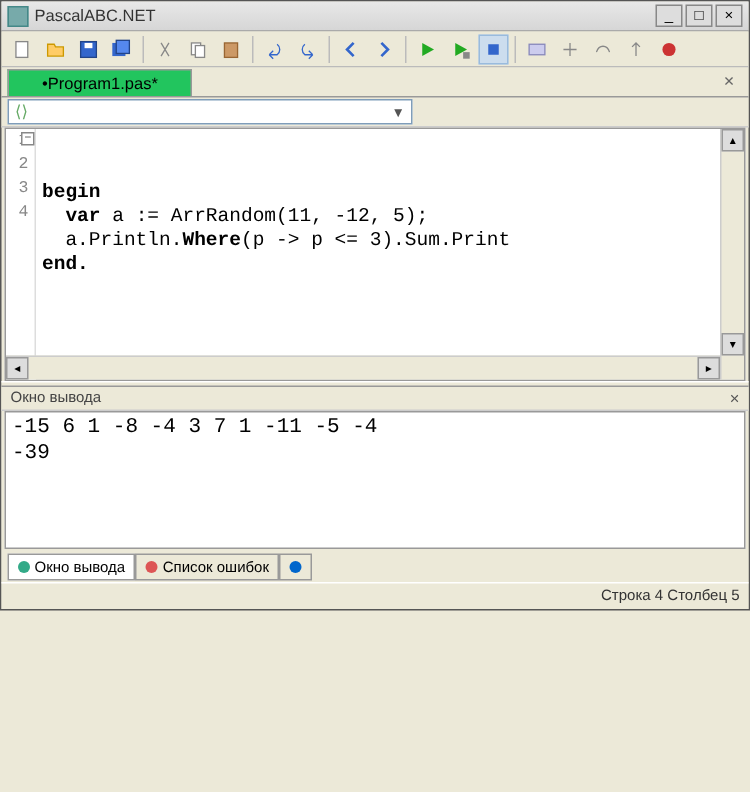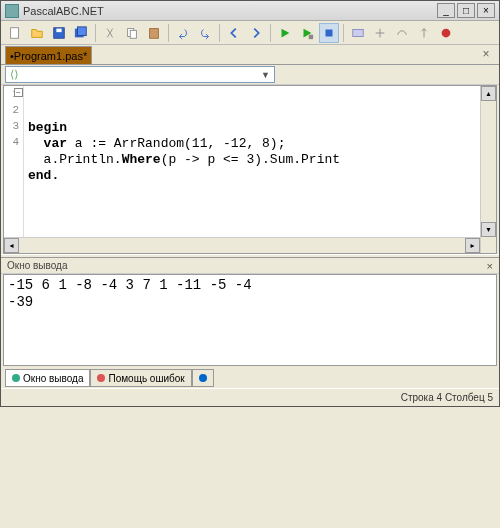--- a/index.html
+++ b/index.html
@@ -10,21 +10,21 @@
 .titlebar .txt{color:#333;flex:1;font-size:11px}
 .winbtns{display:flex;gap:2px}
 .winbtn{width:18px;height:15px;background:#ddd;border:1px solid #888;display:flex;align-items:center;justify-content:center;font-size:10px;font-family:Arial}
 .menubar{height:18px;background:#ece9d8;display:flex;align-items:center;padding:0 4px;gap:2px;border-bottom:1px solid #ccc}
 .menuitem{padding:1px 6px;color:#333;font-size:11px}
 .toolbar{height:24px;background:#ece9d8;display:flex;align-items:center;padding:0 4px;gap:2px;border-bottom:1px solid #bbb}
 .tbtn{width:20px;height:20px;display:flex;align-items:center;justify-content:center;border:1px solid transparent}
 .tbtn svg{width:14px;height:14px}
 .tsep{width:1px;height:18px;background:#bbb;margin:0 2px}
 .tabbar{height:20px;background:#ece9d8;display:flex;align-items:flex-end;padding:0 4px;border-bottom:1px solid #999;position:relative}
-.tab{height:18px;background:#a16207;border:1px solid #999;border-bottom:none;padding:1px 4px;font-size:11px;display:flex;align-items:center}
+.tab{height:18px;background:#22c55e;border:1px solid #999;border-bottom:none;padding:1px 22px;font-size:11px;display:flex;align-items:center}
 .tabclose{position:absolute;right:6px;top:2px;width:14px;height:14px;display:flex;align-items:center;justify-content:center;font-size:12px;color:#666}
 .dropdown{height:20px;background:#ece9d8;display:flex;align-items:center;padding:1px 4px;border-bottom:1px solid #ccc}
 .ddfield{flex:1;max-width:270px;height:17px;background:#fff;border:1px solid #7f9db9;display:flex;align-items:center;padding:0 4px;font-size:11px;color:#888}
 .ddfield .arrow{margin-left:auto;color:#555;font-size:9px}
 .editor{flex:1;display:flex;background:#fff;border:1px solid #999;margin:0 2px;position:relative;min-height:0}
 .gutter{width:20px;background:#fff;border-right:1px solid #ddd;padding-top:2px}
 .lineno{height:16px;text-align:right;padding-right:4px;color:#888;font-size:11px;font-family:'Courier New',monospace}
 .code{flex:1;padding:2px 4px;font-family:'Courier New',monospace;font-size:13px;line-height:16px;white-space:pre;position:relative}
 .code .fold{position:absolute;left:-10px;width:9px;height:9px;border:1px solid #888;background:#fff;font-size:8px;line-height:7px;text-align:center;color:#555}
 .kw{font-weight:bold}
@@ -183,21 +183,21 @@
   <div class="editor">
     <div class="gutter">
       <div class="lineno">1</div>
       <div class="lineno">2</div>
       <div class="lineno">3</div>
       <div class="lineno">4</div>
     </div>
     <div class="code">
       <div class="fold" style="top:2px">−</div>
 <span><span class="kw">begin</span></span>
-<span>  <span class="kw">var</span><span> a := ArrRandom(11, -12, 8);</span></span>
+<span>  <span class="kw">var</span><span> a := ArrRandom(11, -12, 5);</span></span>
 <span><span>  a.Println.</span><span class="kw">Where</span><span>(p -&gt; p &lt;= 3).Sum.Print</span></span>
 <span><span class="kw">end.</span></span>
     </div>
     <div class="scroll-v">
       <div class="sbtn" style="top:0">▴</div>
       <div class="sbtn" style="bottom:16px">▾</div>
     </div>
     <div class="scroll-h">
       <div class="sbtn" style="left:0">◂</div>
       <div class="sbtn" style="right:0">▸</div>
@@ -215,21 +215,21 @@
 <span>-39</span></div>
   </div>
 
   <div class="bottabs">
     <div class="bottab active">
         <span class="dot" style="background:#3a8"></span>
         <span>Окно вывода</span>
       </div>
     <div class="bottab">
         <span class="dot" style="background:#d55"></span>
-        <span>Помощь ошибок</span>
+        <span>Список ошибок</span>
       </div>
     <div class="bottab">
         <span class="dot" style="background:#06c"></span>
       </div>
   </div>
 
   <div class="statusbar">
     <span class="r">Строка  4  Столбец  5</span>
   </div>
 </div>

